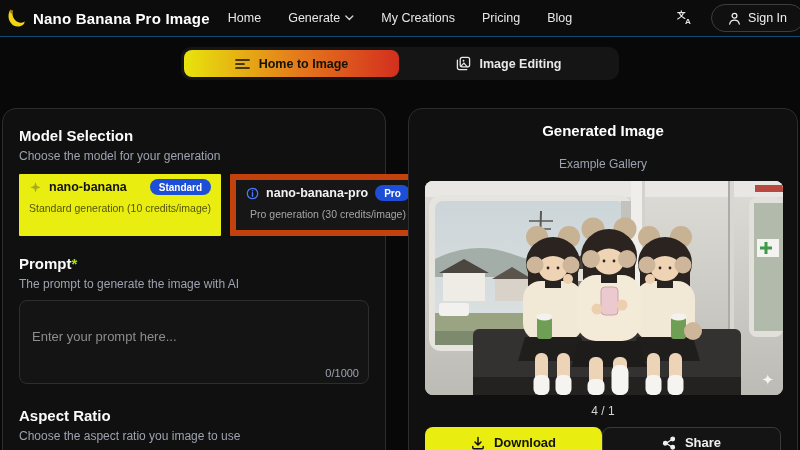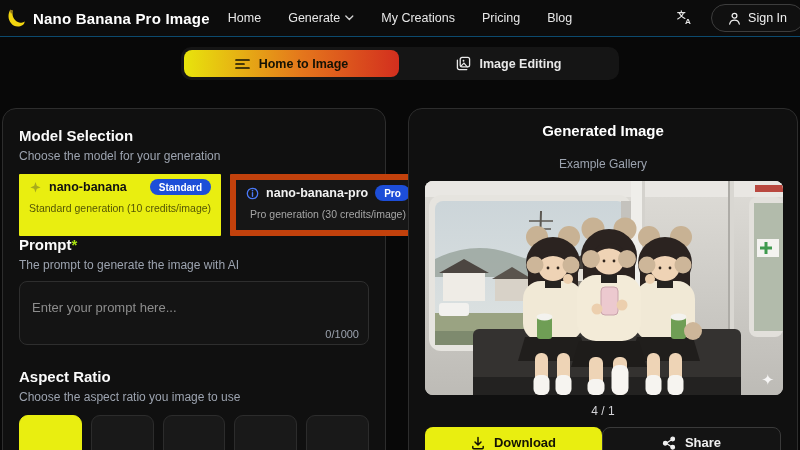--- a/index.html
+++ b/index.html
@@ -63,26 +63,26 @@
   .model-name{font-size:12.5px;font-weight:bold;white-space:nowrap;}
   .model-card.unselected .model-name{color:#f2f2f2;}
   .badge{
     margin-left:auto;background:#1d4ed8;color:#fff;font-size:10px;font-weight:bold;
     padding:2.5px 9px;border-radius:999px;white-space:nowrap;
   }
   .model-desc{font-size:10.5px;margin-top:7px;white-space:nowrap;}
   .model-card.selected .model-desc{color:rgba(20,20,0,.72);}
   .model-card.unselected .model-desc{color:#a6a6a6;text-align:center;}
   
-  .prompt-head{}
+  .prompt-head{margin-top:19px;}
   .prompt-box{position:relative;margin-top:9px;}
   .prompt-input{
-    width:100%;height:64px;box-sizing:border-box;resize:none;
+    width:100%;height:84px;box-sizing:border-box;resize:none;
     background:#141414;border:1px solid #2e2e2e;border-radius:8px;
-    color:#e5e5e5;font-size:13px;padding:18px 12px;font-family:inherit;outline:none;
+    color:#e5e5e5;font-size:13px;padding:28px 12px;font-family:inherit;outline:none;
   }
   .prompt-input::placeholder{color:#8d8d8d;}
   .char-counter{position:absolute;right:10px;bottom:9px;font-size:11px;color:#9ca3af;}
   
   .aspect-head{margin-top:19px;}
   .tile-row{display:flex;gap:9px;margin-top:11px;}
   .tile{
     width:63px;height:54px;border-radius:9px;background:#191919;border:1px solid #2c2c2c;
     display:flex;align-items:center;justify-content:center;cursor:pointer;box-sizing:border-box;
   }

